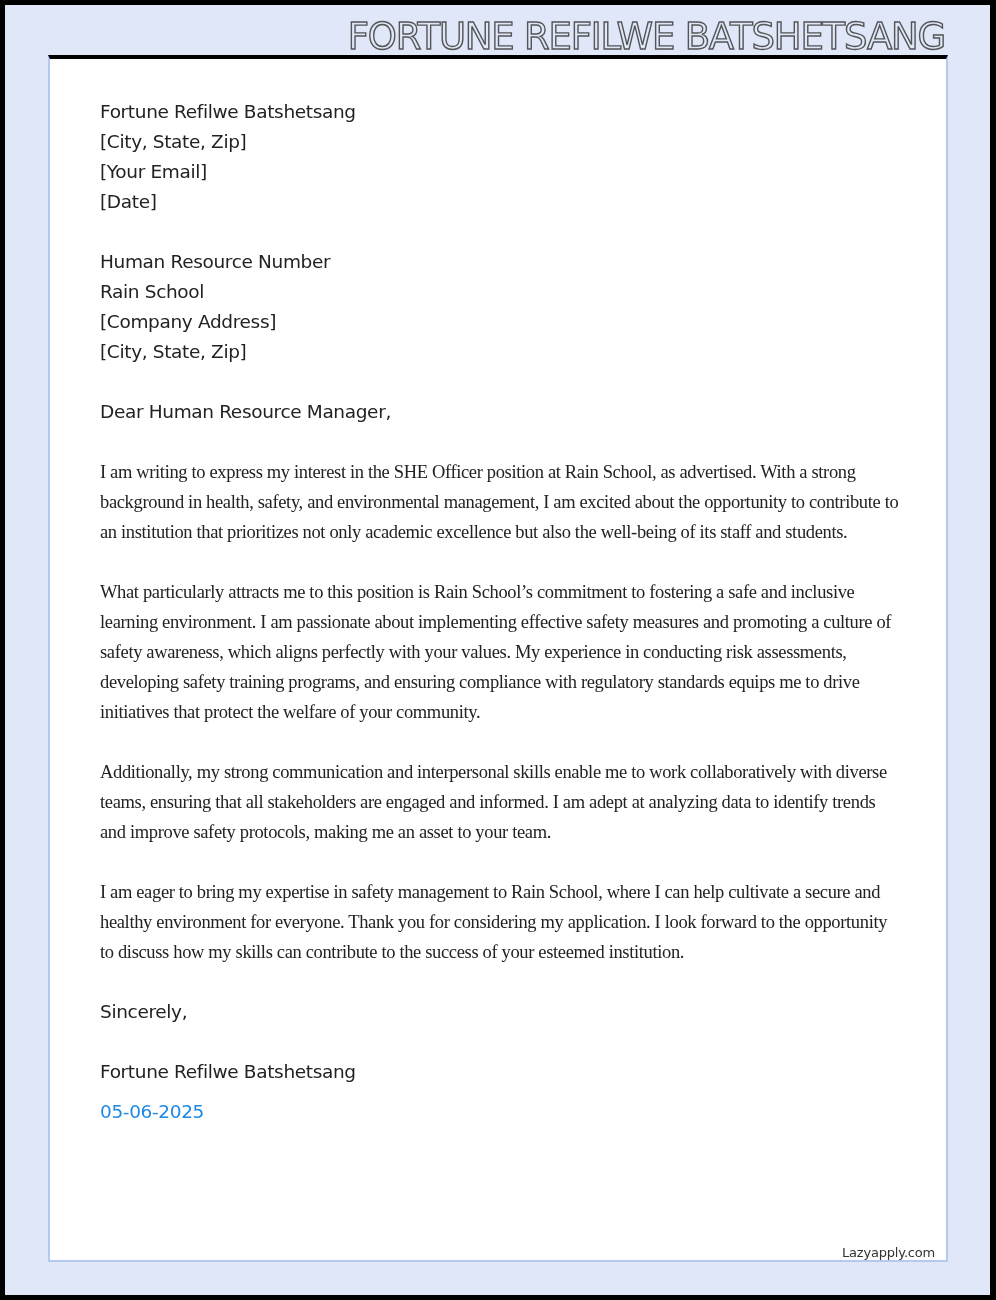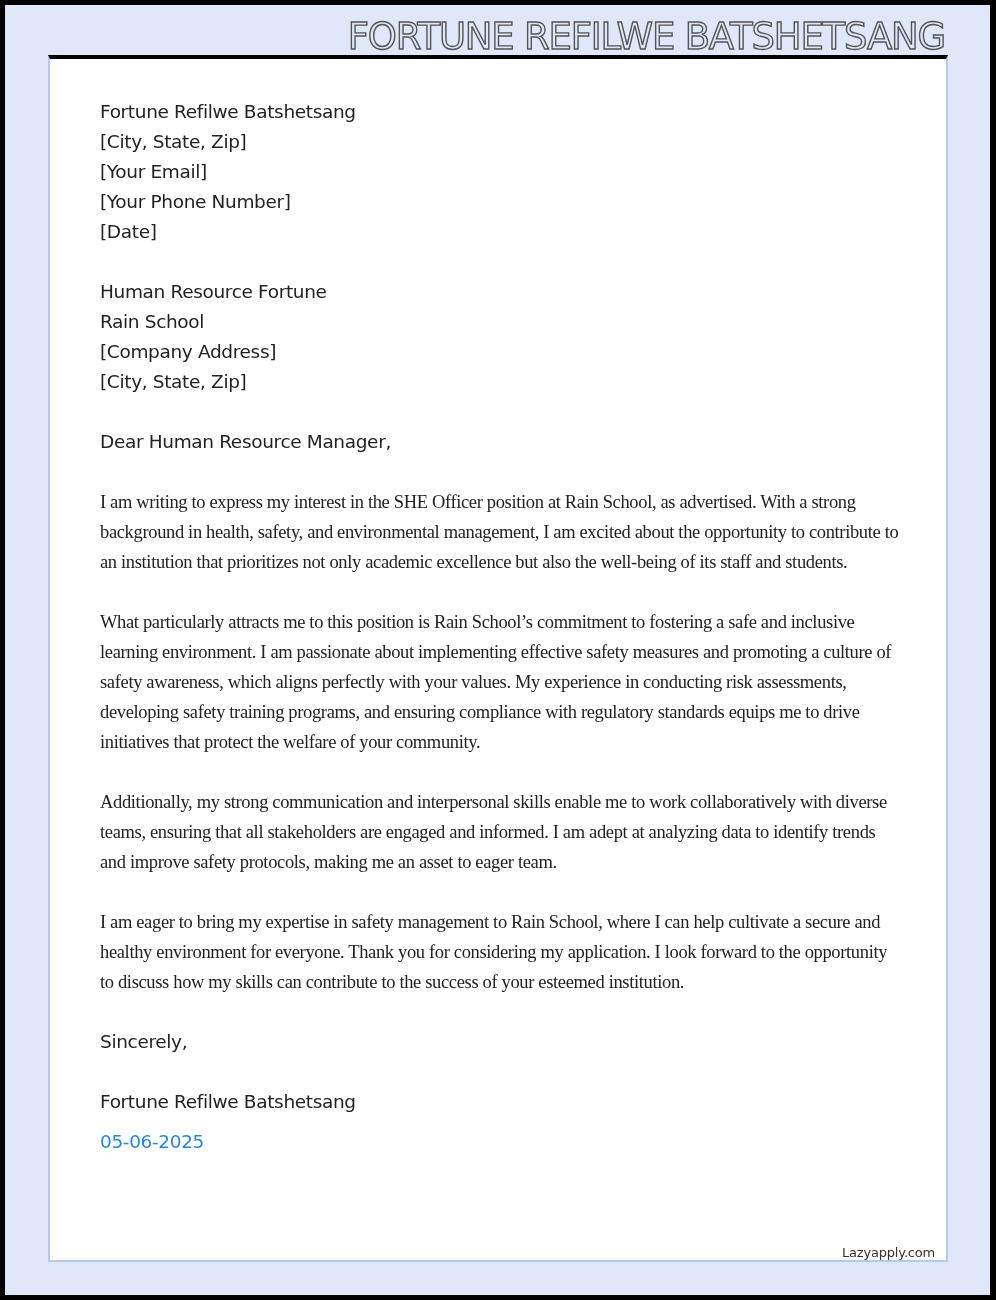--- a/index.html
+++ b/index.html
@@ -65,43 +65,42 @@
 <div class="page">
   <div class="title">FORTUNE REFILWE BATSHETSANG</div>
 
   <div class="card"></div>
 
   <div class="content">
     <div>
       <span class="line">Fortune Refilwe Batshetsang</span>
       <span class="line">[City, State, Zip]</span>
       <span class="line">[Your Email]</span>
-      <span class="line">[Your Phone Number]</span>
       <span class="line">[Date]</span>
     </div>
     <div class="gap"></div>
 
     <div>
-      <span class="line">Human Resource Fortune</span>
+      <span class="line">Human Resource Number</span>
       <span class="line">Rain School</span>
       <span class="line">[Company Address]</span>
       <span class="line">[City, State, Zip]</span>
     </div>
     <div class="gap"></div>
 
     <span class="line">Dear Human Resource Manager,</span>
     <div class="gap"></div>
 
     <p>I am writing to express my interest in the SHE Officer position at Rain School, as advertised. With a strong background in health, safety, and environmental management, I am excited about the opportunity to contribute to an institution that prioritizes not only academic excellence but also the well-being of its staff and students.</p>
     <div class="gap"></div>
 
     <p>What particularly attracts me to this position is Rain School’s commitment to fostering a safe and inclusive learning environment. I am passionate about implementing effective safety measures and promoting a culture of safety awareness, which aligns perfectly with your values. My experience in conducting risk assessments, developing safety training programs, and ensuring compliance with regulatory standards equips me to drive initiatives that protect the welfare of your community.</p>
     <div class="gap"></div>
 
-    <p>Additionally, my strong communication and interpersonal skills enable me to work collaboratively with diverse teams, ensuring that all stakeholders are engaged and informed. I am adept at analyzing data to identify trends and improve safety protocols, making me an asset to eager team.</p>
+    <p>Additionally, my strong communication and interpersonal skills enable me to work collaboratively with diverse teams, ensuring that all stakeholders are engaged and informed. I am adept at analyzing data to identify trends and improve safety protocols, making me an asset to your team.</p>
     <div class="gap"></div>
 
     <p>I am eager to bring my expertise in safety management to Rain School, where I can help cultivate a secure and healthy environment for everyone. Thank you for considering my application. I look forward to the opportunity to discuss how my skills can contribute to the success of your esteemed institution.</p>
     <div class="gap"></div>
 
     <span class="line">Sincerely,</span>
     <div class="gap"></div>
 
     <span class="line">Fortune Refilwe Batshetsang</span>
     <div class="gap" style="height:10px"></div>

